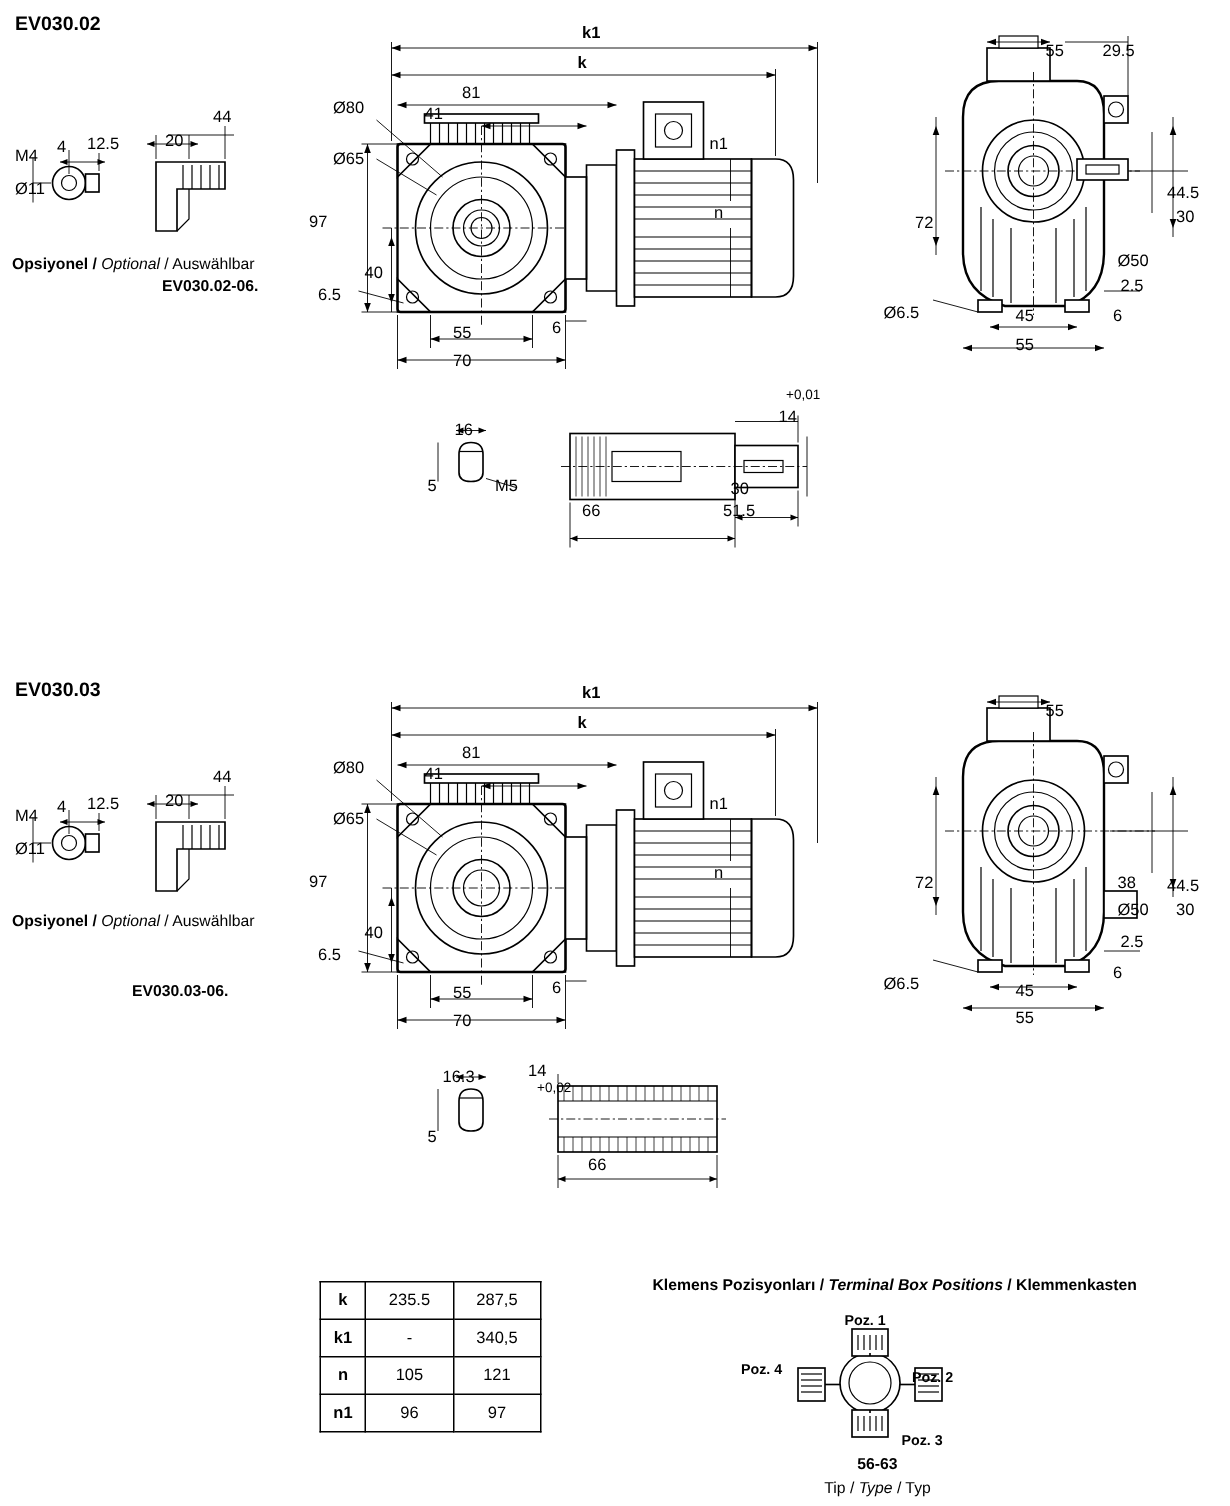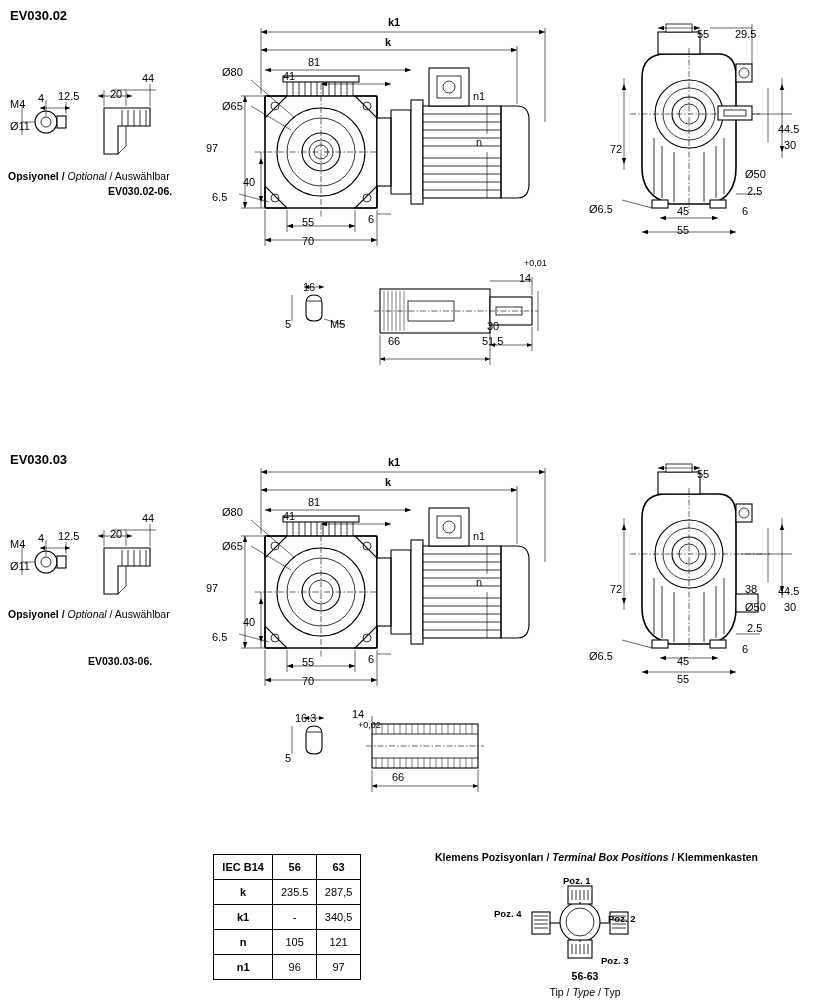--- a/index.html
+++ b/index.html
@@ -587,25 +587,20 @@
   <line class="dim" x1="92" y1="6" x2="92" y2="12"></line>
 </svg>
 <div class="lbl" style="left:295px;top:712px;">16.3</div>
 <div class="lbl" style="left:285px;top:752px;">5</div>
 <div class="lbl xs" style="left:358px;top:696px;margin-top:24px;">+0,02</div>
 <div class="lbl" style="left:352px;top:708px;">14</div>
 <div class="lbl" style="left:392px;top:771px;">66</div>
 
 <table class="spec" style="left:213px;top:854px;width:148px;">
   <tbody>
-      <tr>
-    <td class="h" style="width:62px;">IEC B14</td>
-    <td class="h" style="width:43px;">56</td>
-    <td class="h" style="width:43px;">63</td>
-  </tr>
   <tr>
     <td class="h">k</td>
     <td>235.5</td>
     <td>287,5</td>
   </tr>
   <tr>
     <td class="h">k1</td>
     <td>-</td>
     <td>340,5</td>
   </tr>

